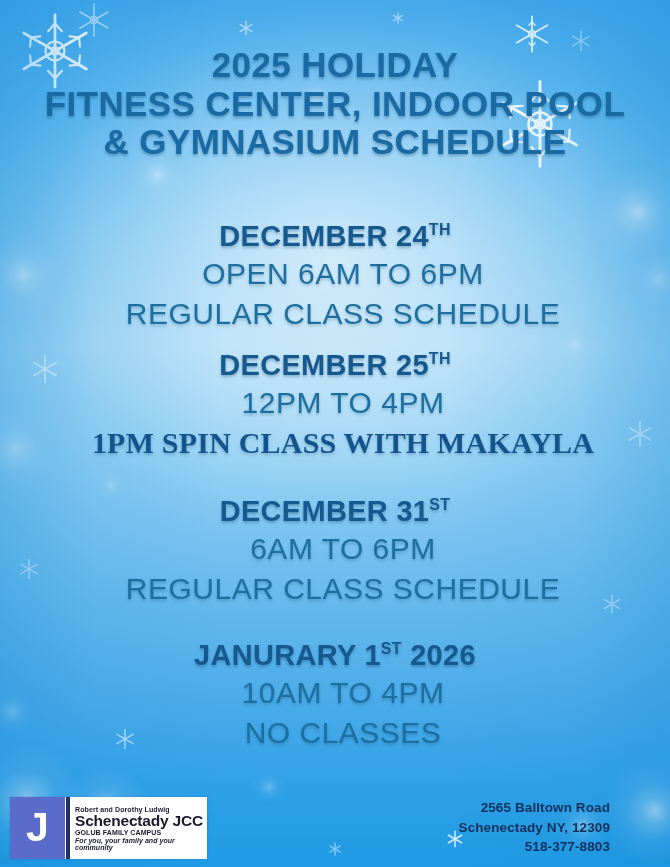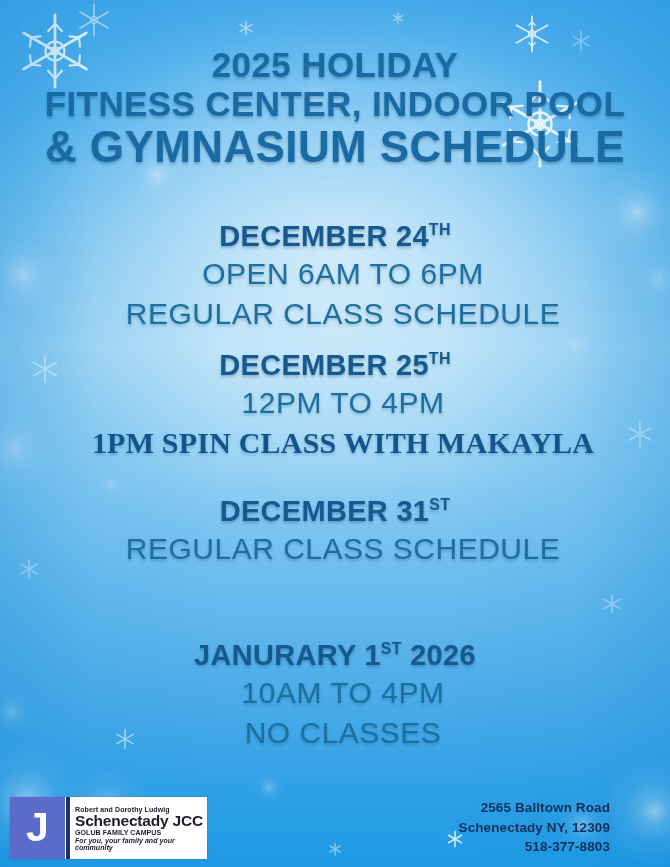--- a/index.html
+++ b/index.html
@@ -92,21 +92,21 @@
   .title-line {
     font-weight: bold;
     color: #1a6aa3;
     letter-spacing: 0.4px;
     text-shadow: 0 2px 3px rgba(10,60,100,0.33);
     line-height: 1.10;
     white-space: nowrap;
   }
   .title-line.l1 { font-size: 35px; }
   .title-line.l2 { font-size: 35px; }
-  .title-line.l3 { font-size: 44px; }
+  .title-line.l3 { font-size: 35px; }
 
   .section {
     position: absolute;
     left: 0;
     right: 0;
   }
   .sec-date {
     font-weight: bold;
     font-size: 29px;
     color: #16598f;
@@ -439,20 +439,21 @@
         <span>DECEMBER 25</span><sup>TH</sup>
       </div>
       <div class="sec-line">12PM TO 4PM</div>
       <div class="sec-line strong">1PM SPIN CLASS WITH MAKAYLA</div>
     </div>
 
     <div class="section" id="sec-dec31">
       <div class="sec-date">
         <span>DECEMBER 31</span><sup>ST</sup>
       </div>
+      <div class="sec-line">6AM TO 6PM</div>
       <div class="sec-line">REGULAR CLASS SCHEDULE</div>
     </div>
 
     <div class="section" id="sec-jan1">
       <div class="sec-date">
         <span>JANURARY 1</span><sup>ST</sup><span> 2026</span>
       </div>
       <div class="sec-line">10AM TO 4PM</div>
       <div class="sec-line">NO CLASSES</div>
     </div>

